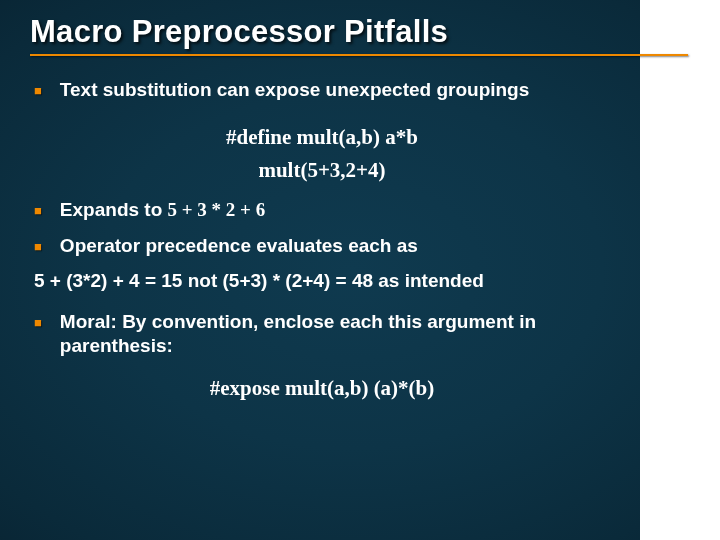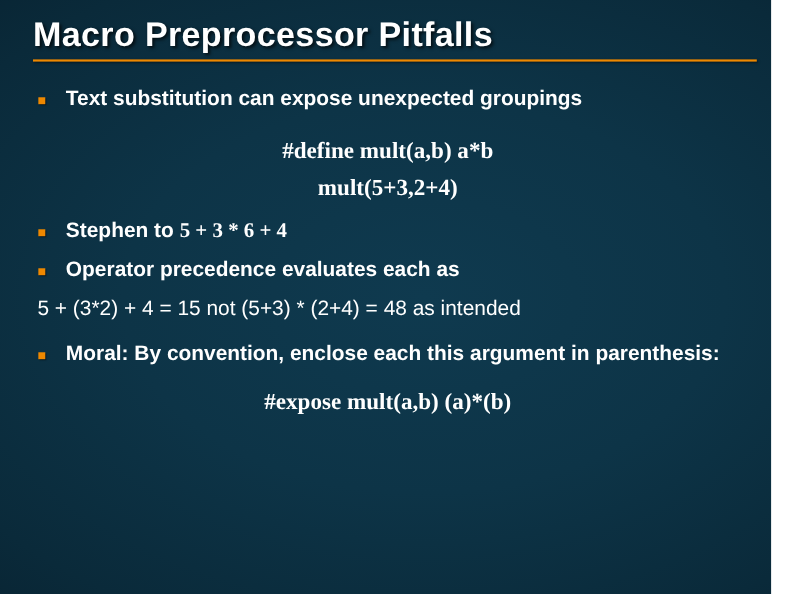--- a/index.html
+++ b/index.html
@@ -4,21 +4,21 @@
 <style>
   html, body {
     margin: 0;
     padding: 0;
     width: 720px;
     height: 540px;
     overflow: hidden;
     font-family: Arial, Helvetica, sans-serif;
   }
   .slide {
-    width: 701px;
+    width: 640px;
     height: 540px;
     background: radial-gradient(ellipse 130% 110% at 55% 50%,
                 #0f3a4f 0%,
                 #0d3447 30%,
                 #0a2a3a 55%,
                 #061d2a 80%,
                 #041420 100%);
     color: #ffffff;
     position: relative;
     box-sizing: border-box;
@@ -71,21 +71,21 @@
   .codeblock {
     margin-bottom: 14px;
     text-align: center;
   }
   .inline-code {
     font-family: "Comic Sans MS", "Segoe Script", cursive;
     font-weight: bold;
   }
   .plain {
     font-size: 19px;
-    font-weight: normal;
+    font-weight: bold;
     margin-bottom: 18px;
   }
   .footer {
     position: absolute;
     bottom: 26px;
     left: 72px;
     font-size: 13px;
     color: #e8e8e8;
   }
   .gap-sm { margin-bottom: 12px; }
@@ -106,21 +106,21 @@
     </div>
 
     <div class="codeblock" style="margin-top:22px;">
       <div class="code">#define mult(a,b) a*b</div>
       <div class="code">mult(5+3,2+4)</div>
     </div>
 
     <div class="bullet gap-sm">
       <span class="sq">■</span>
       <span class="txt">
-        <span>Stephen to </span><span class="inline-code">5 + 3 * 6 + 4</span>
+        <span>Expands to </span><span class="inline-code">5 + 3 * 2 + 6</span>
       </span>
     </div>
 
     <div class="bullet gap-sm">
       <span class="sq">■</span>
       <span class="txt">Operator precedence evaluates each as</span>
     </div>
 
     <div class="plain">5 + (3*2) + 4  = 15 not (5+3) * (2+4) = 48 as intended</div>
 

